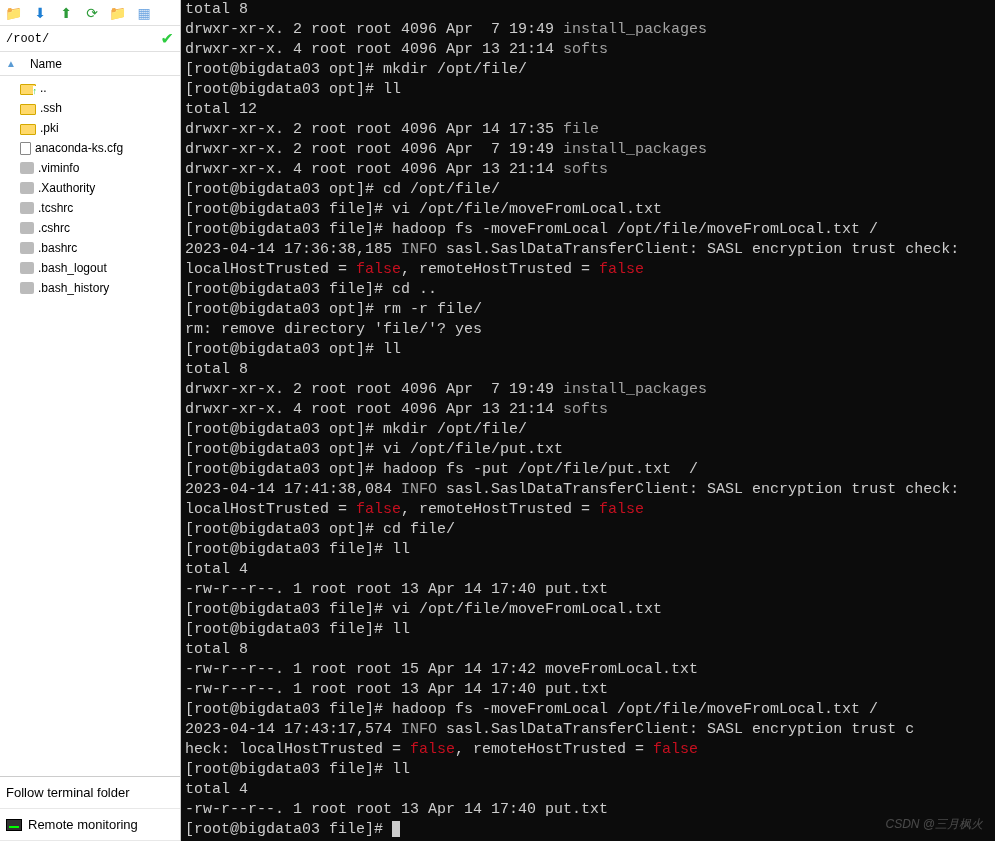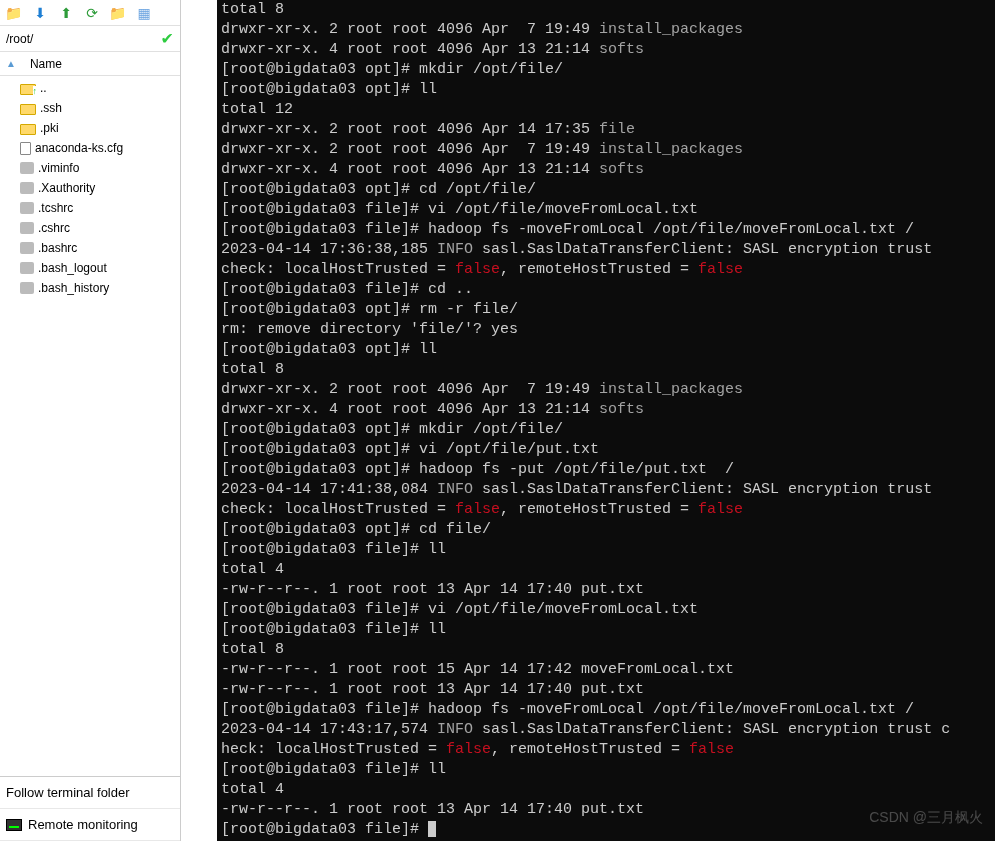--- a/index.html
+++ b/index.html
@@ -1,42 +1,42 @@
 <!DOCTYPE html>
 <html><head>
 <meta charset="utf-8">
 <style>
 * { margin: 0; padding: 0; box-sizing: border-box; }
 body { font-family: "Segoe UI", Tahoma, sans-serif; font-size: 12px; display: flex; width: 995px; height: 841px; overflow: hidden; }
 .sidebar { width: 181px; display: flex; flex-direction: column; background: #fff; border-right: 1px solid #ccc; }
 .toolbar { display: flex; gap: 10px; padding: 4px 6px; border-bottom: 1px solid #e0e0e0; align-items: center; height: 26px; }
 .tb-icon { width: 16px; height: 16px; display: inline-flex; align-items: center; justify-content: center; font-size: 14px; }
 .path-row { display: flex; align-items: center; padding: 3px 6px; border-bottom: 1px solid #e0e0e0; height: 26px; }
-.path-text { flex: 1; }
+.path-text { flex: 1; font-family: Liberation Mono, monospace; }
 .check-icon { color: #2ecc40; font-size: 16px; }
 .header-row { display: flex; align-items: center; padding: 3px 6px; border-bottom: 1px solid #e0e0e0; height: 24px; gap: 14px; }
 .header-row .tri { color: #5a9bd4; font-size: 10px; }
 .file-list { flex: 1; overflow: auto; padding: 2px 0; }
 .file-item { display: flex; align-items: center; padding: 2px 6px 2px 20px; gap: 4px; cursor: pointer; height: 20px; }
 .fi-icon { width: 16px; height: 14px; display: inline-block; }
 .folder-icon { background: #ffd96a; border: 1px solid #d4a800; border-radius: 1px; position: relative; height: 11px; margin-top: 2px; }
 .folder-icon.green::after { content: "↑"; position: absolute; right: -2px; bottom: -2px; color: #2ecc40; font-size: 9px; background: #fff; }
 .file-icon { background: #fff; border: 1px solid #888; border-radius: 1px; height: 13px; width: 11px; }
 .gear-icon { background: #bbb; border-radius: 2px; height: 12px; width: 14px; }
 .bottom-panel { border-top: 1px solid #ccc; }
 .bottom-btn { padding: 8px 6px; border-bottom: 1px solid #e8e8e8; display: flex; align-items: center; gap: 6px; cursor: pointer; font-size: 13px; }
 .monitor-icon { width: 16px; height: 12px; background: #333; border: 1px solid #000; position: relative; }
 .monitor-icon::after { content:""; position:absolute; bottom:2px; left:2px; right:2px; height:4px; background: linear-gradient(to top, #0f0, #0f0 50%, transparent 50%); }
-.terminal { flex: 1; background: #0c0c0c; color: #ccc; font-family: "Consolas", "Courier New", monospace; font-size: 15px; line-height: 20px; padding: 0 4px; overflow: auto; white-space: pre; margin-left: 36px; }
+.terminal { flex: 1; background: #0c0c0c; color: #ccc; font-family: "Consolas", "Courier New", monospace; font-size: 15px; line-height: 20px; padding: 0 4px; overflow: auto; white-space: pre; }
 .cyan { color: #a3a3a3; }
 .green { color: #13a10e; }
 .red { color: #c50f1f; }
 .white { color: #ccc; }
 .cursor { display: inline-block; width: 8px; height: 16px; background: #ccc; vertical-align: middle; }
-.watermark { position: fixed; right: 12px; bottom: 14px; color: rgba(255,255,255,0.25); font-size: 14px; pointer-events: none; font-family: sans-serif; }
+.watermark { position: fixed; right: 12px; bottom: 8px; color: rgba(255,255,255,0.25); font-size: 12px; pointer-events: none; font-family: sans-serif; font-style: italic; }
 </style>
 </head>
 <body>
 
 <div class="sidebar">
   <div class="toolbar">
     <span class="tb-icon" style="color:#d48806">📁</span>
     <span class="tb-icon" style="color:#1e7fd4">⬇</span>
     <span class="tb-icon" style="color:#2e9c3a">⬆</span>
     <span class="tb-icon" style="color:#2e9c3a">⟳</span>

